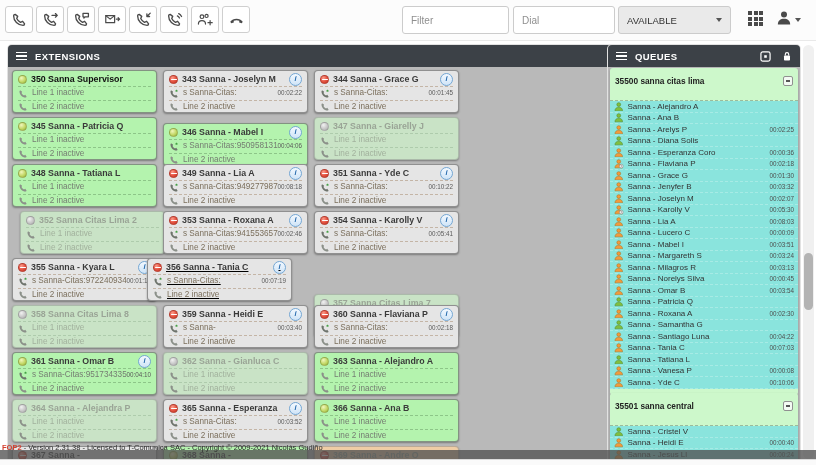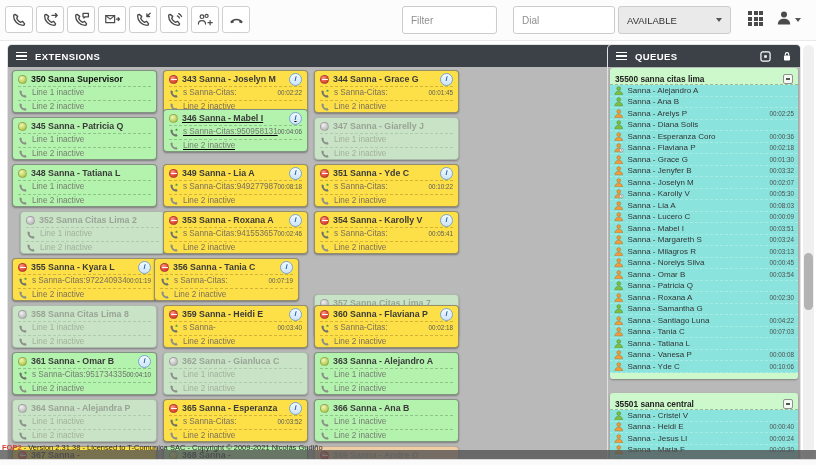--- a/index.html
+++ b/index.html
@@ -11,21 +11,21 @@
   .toolbar{position:absolute;top:0;left:0;right:0;height:40px;background:#fcfcfc;
            border-bottom:1px solid #e9e9e9;}
   .tb-actions{position:absolute;left:5px;top:6px;display:flex;}
   .tb-btn{width:28px;height:27px;background:#fff;border:1px solid #cfcfcf;border-radius:3px;
           margin-right:3px;display:flex;align-items:center;justify-content:center;padding:0;cursor:pointer;}
   .tb-btn .icon{display:flex;}
   .tb-btn svg{width:17px;height:15px;}
   .tb-input{position:absolute;top:6px;height:28px;border:1px solid #ccc;border-radius:3px;
             box-sizing:border-box;padding:0 8px;font-size:10px;color:#333;font-family:inherit;background:#fff;}
   .tb-input::placeholder{color:#8f8f8f;}
-  #filter-input{left:402px;width:95px;}
+  #filter-input{left:402px;width:107px;}
   #dial-input{left:513px;width:102px;}
   .presence{position:absolute;left:618px;top:6px;width:113px;height:28px;background:#eaeaea;
             border:1px solid #ccc;border-radius:3px;box-sizing:border-box;display:flex;align-items:center;
             justify-content:space-between;padding:0 8px;font-size:9.5px;color:#333;cursor:pointer;}
   .caret{width:0;height:0;border-left:3.5px solid transparent;border-right:3.5px solid transparent;
          border-top:4px solid #555;}
   .grid-btn{position:absolute;left:748px;top:11px;display:grid;grid-template-columns:repeat(3,4px);
             grid-auto-rows:4px;gap:1.5px;cursor:pointer;}
   .grid-btn i{background:#4a4a4a;display:block;}
   .user-btn{position:absolute;left:776px;top:10px;display:flex;align-items:center;gap:3px;cursor:pointer;}
@@ -40,21 +40,21 @@
   .hamb i{width:11px;height:1.6px;background:#fff;display:block;}
   .panel-title{color:#fff;font-weight:bold;font-size:9.5px;letter-spacing:.4px;}
   .ph-right{margin-left:auto;display:flex;gap:11px;align-items:center;}
   .ph-right .icon{display:flex;cursor:pointer;}
   .panel-body{position:absolute;top:22px;left:0;right:0;bottom:0;}
 
   
   .card{position:absolute;width:145px;height:43px;border-radius:4px;box-sizing:border-box;
         padding:1px 5px 0 5px;box-shadow:0 1px 2px rgba(0,0,0,.35);border:1px solid rgba(115,115,115,.75);}
   .card.idle{background:#b4f3ae;}
-  .card.busy{background:#fde047;}
+  .card.busy{background:#e5e5e5;}
   .card.offline{background:#c9e3c6;border-color:rgba(135,135,135,.45);}
   .card.offline-busy{background:#efcda5;border-color:rgba(135,135,135,.5);}
   .card-title{display:flex;align-items:center;gap:4px;height:14px;font-size:8.8px;font-weight:bold;color:#3a3a3a;}
   .card.self .card-title{color:#111;}
   .card.offline .card-title,.card.offline-busy .card-title{color:#9aa496;font-weight:bold;}
   .lamp{width:9px;height:9px;border-radius:50%;flex:none;position:relative;box-sizing:border-box;}
   .lamp.idle{background:radial-gradient(circle at 35% 30%,#f0f6bb,#c4d868 55%,#95af35);border:1px solid rgba(120,140,60,.55);}
   .lamp.busy{background:radial-gradient(circle at 35% 30%,#ff9d8d,#e2503e 55%,#c23526);border:1px solid rgba(150,50,40,.55);}
   .lamp.busy::after{content:"";position:absolute;left:1px;top:3px;width:5.5px;height:1.8px;background:#fff;border-radius:1px;}
   .lamp.offline{background:radial-gradient(circle at 35% 30%,#f1f1f1,#c9c9c9 55%,#a9a9a9);border:1px solid rgba(120,120,120,.45);}
@@ -71,21 +71,21 @@
   .line-text{white-space:nowrap;overflow:hidden;}
   .line-timer{position:absolute;right:0;top:1.5px;font-size:6.3px;color:#5a5a5a;}
 
   .ext-scrollbar{position:absolute;right:2px;top:2px;bottom:2px;width:9px;background:#c4c4c4;
                  border-radius:5px;border:1px solid #adadad;box-sizing:border-box;cursor:pointer;}
   .ext-scrollbar .thumb{position:absolute;left:0;right:0;top:1px;height:92%;background:#dedede;border-radius:5px;}
 
   
   .queue-block{position:absolute;left:2px;right:2px;border-radius:3px;overflow:hidden;
                box-shadow:0 1px 2px rgba(0,0,0,.3);}
-  .queue-header{height:17px;background:#cdf8cb;display:flex;align-items:flex-end;padding:0 5px;
+  .queue-header{height:33px;background:#cdf8cb;display:flex;align-items:flex-start;padding:8px 5px;
                 font-size:8.3px;font-weight:bold;color:#222;border-bottom:1px dashed #9cbb9c;box-sizing:border-box;}
   .collapse-box{margin-left:auto;width:10px;height:10px;border:1px solid #909090;border-radius:2px;
                 background:#f2faf2;display:flex;align-items:center;justify-content:center;cursor:pointer;box-sizing:border-box;}
   .collapse-box::after{content:"";width:4px;height:1.3px;background:#555;display:block;}
   .queue-members{background:#8ae4dd;}
   .member{display:flex;align-items:center;gap:4px;height:11.5px;padding:4px 4px;font-size:8px;color:#333;
           border-bottom:1px dashed rgba(255,255,255,.25);box-sizing:border-box;}
   .member .icon{display:flex;flex:none;}
   .member svg{width:9.5px;height:9.5px;}
   .member-timer{margin-left:auto;font-size:6.3px;color:#4e4e4e;}
@@ -318,21 +318,21 @@
           </div>
           <div class="line-row">
             <span class="icon">
               <svg viewBox="0 0 12 12">
                 <path d="M3 1.8c-.7 0-1.2.5-1.2 1.2 0 4 3.2 7.2 7.2 7.2.7 0 1.2-.5 1.2-1.2L8.7 7l-1.5.8a6 6 0 0 1-3-3L5 3.3z" fill="#8b9089"></path>
               </svg>
             </span>
             <span class="line-text">Line 2 inactive</span>
           </div>
         </div>
-        <div class="card idle" style="left: 155px; top: 42px; text-decoration: underline;">
+        <div class="card idle" style="left: 155px; top: 56px;">
           <div class="card-title">
             <span class="lamp idle"></span>
             <span class="title-text">346 Sanna - Mabel I</span>
             <span class="info-badge"></span>
           </div>
           <div class="line-row">
             <span class="icon">
               <svg viewBox="0 0 12 12">
                 <path d="M3 1.8c-.7 0-1.2.5-1.2 1.2 0 4 3.2 7.2 7.2 7.2.7 0 1.2-.5 1.2-1.2L8.7 7l-1.5.8a6 6 0 0 1-3-3L5 3.3z" fill="#6e746c"></path>
                 <path d="M9 .8v2.6M7.7 2.1h2.6M8.1 1.2l1.8 1.8M9.9 1.2 8.1 3" stroke="#3f9e3f" stroke-width=".8"></path>
@@ -534,21 +534,21 @@
           </div>
           <div class="line-row">
             <span class="icon">
               <svg viewBox="0 0 12 12">
                 <path d="M3 1.8c-.7 0-1.2.5-1.2 1.2 0 4 3.2 7.2 7.2 7.2.7 0 1.2-.5 1.2-1.2L8.7 7l-1.5.8a6 6 0 0 1-3-3L5 3.3z" fill="#8b9089"></path>
               </svg>
             </span>
             <span class="line-text">Line 2 inactive</span>
           </div>
         </div>
-        <div class="card busy" style="left: 146px; top: 191px;">
+        <div class="card busy" style="left: 139px; top: 191px; text-decoration: underline;">
           <div class="card-title">
             <span class="lamp busy"></span>
             <span class="title-text">356 Sanna - Tania C</span>
             <span class="info-badge"></span>
           </div>
           <div class="line-row">
             <span class="icon">
               <svg viewBox="0 0 12 12">
                 <path d="M3 1.8c-.7 0-1.2.5-1.2 1.2 0 4 3.2 7.2 7.2 7.2.7 0 1.2-.5 1.2-1.2L8.7 7l-1.5.8a6 6 0 0 1-3-3L5 3.3z" fill="#6e746c"></path>
                 <path d="M9 .8v2.6M7.7 2.1h2.6M8.1 1.2l1.8 1.8M9.9 1.2 8.1 3" stroke="#3f9e3f" stroke-width=".8"></path>

